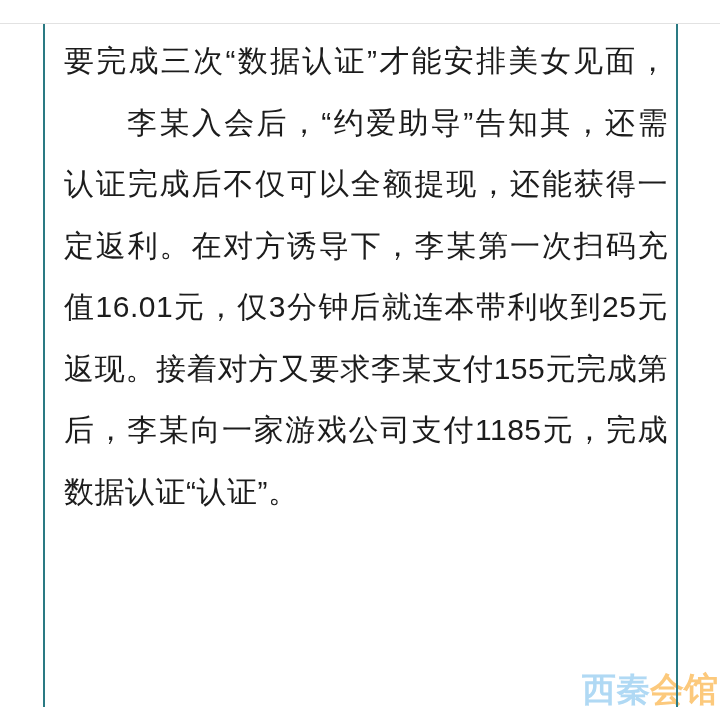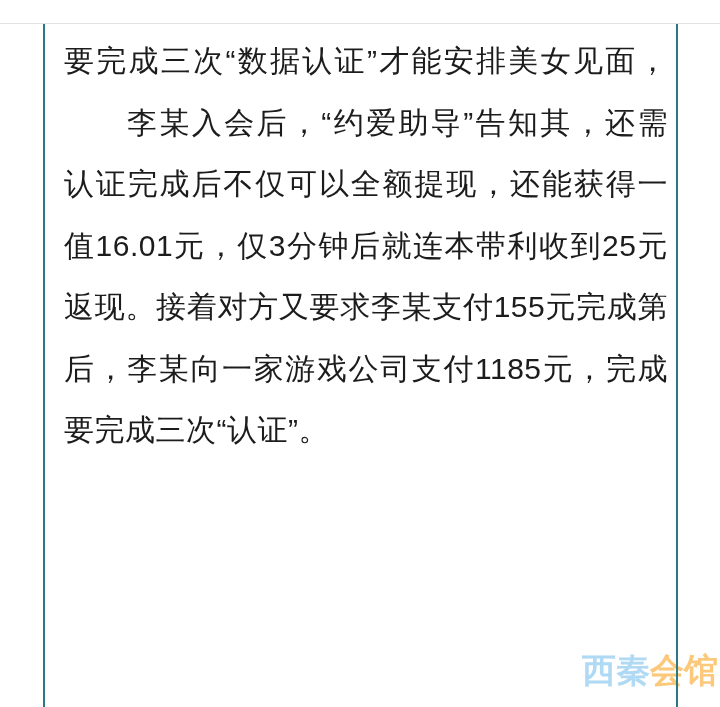--- a/index.html
+++ b/index.html
@@ -47,21 +47,21 @@
     text-align: justify;
     text-align-last: justify;
     letter-spacing: 0.5px;
     white-space: nowrap;
   }
   .line.first { text-indent: 63px; }
   .line.last  { text-align-last: left; }
   .watermark {
     position: absolute;
     right: 2px;
-    bottom: 20px;
+    bottom: 1px;
     font-size: 34px;
     font-weight: bold;
     letter-spacing: 0;
     line-height: 1;
     z-index: 1;
     white-space: nowrap;
   }
 </style>
 </head>
 <body>
@@ -69,21 +69,22 @@
 <div class="top-divider" style="background: rgb(226, 226, 226);"></div>
 
 <div class="vline vline-left" style="background: rgb(42, 122, 131);"></div>
 
 <div class="vline vline-right" style="background: rgb(42, 122, 131);"></div>
 
 <div class="article" style="color: rgb(28, 28, 28);">
   <div class="line">要完成三次“数据认证”才能安排美女见面，</div>
   <div class="line first">李某入会后，“约爱助导”告知其，还需</div>
   <div class="line">认证完成后不仅可以全额提现，还能获得一</div>
+  <div class="line">定返利。在对方诱导下，李某第一次扫码充</div>
   <div class="line">值16.01元，仅3分钟后就连本带利收到25元</div>
   <div class="line">返现。接着对方又要求李某支付155元完成第</div>
   <div class="line">后，李某向一家游戏公司支付1185元，完成</div>
-  <div class="line last">要完成三次“认证”。</div>
+  <div class="line last">数据认证“认证”。</div>
 </div>
 
 <div class="watermark">
   <span style="color: rgb(176, 217, 244);">西秦</span><span style="color: rgb(252, 201, 124);">会馆</span>
 </div>
 
 </body></html>

